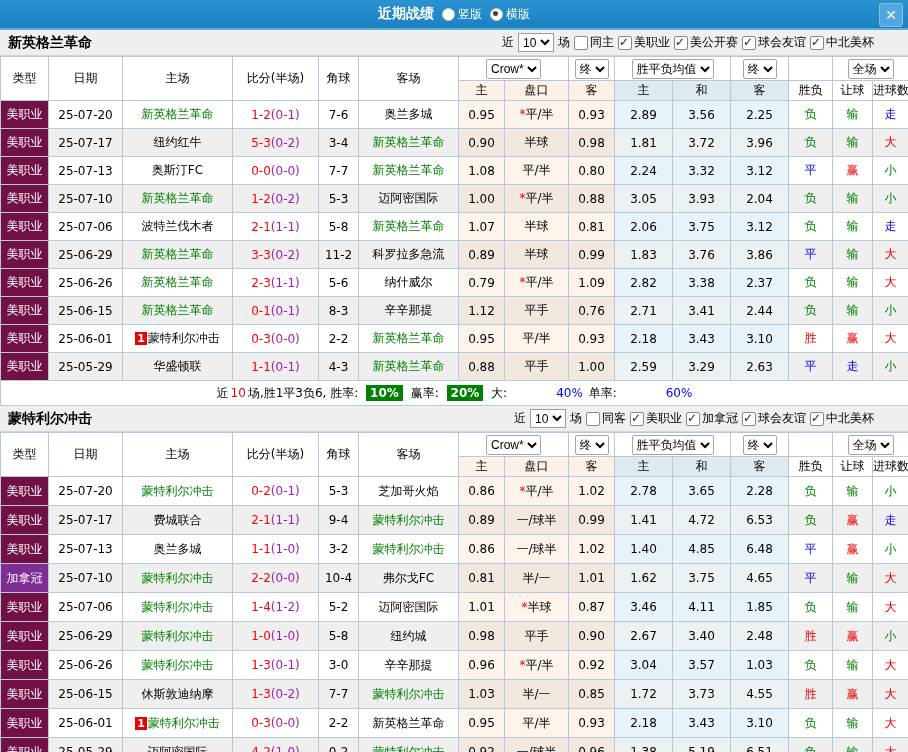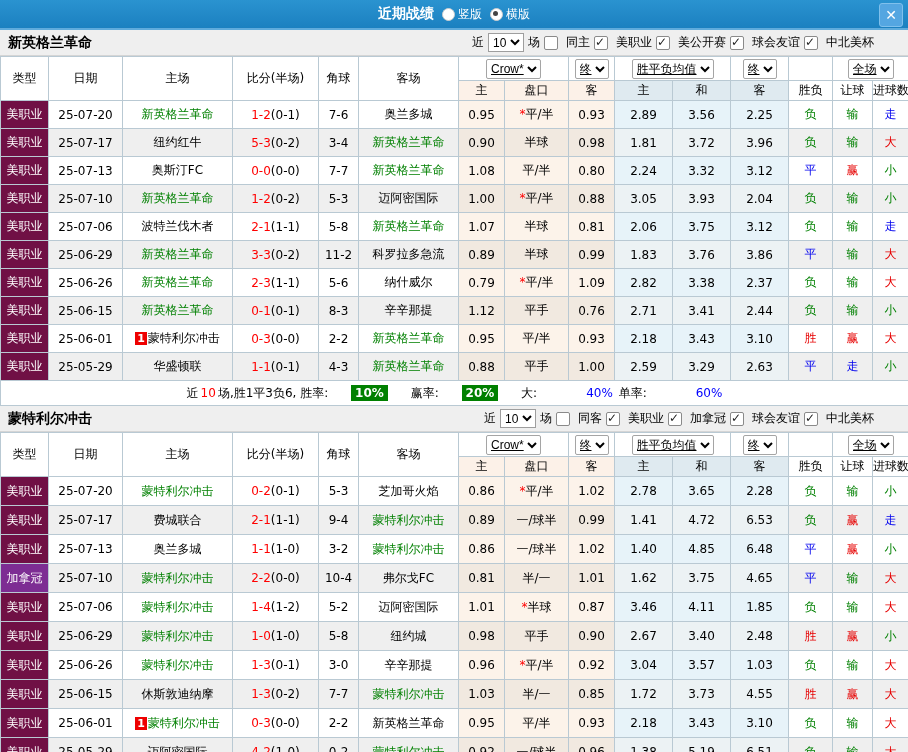--- a/index.html
+++ b/index.html
@@ -17,63 +17,63 @@
          border-radius:50%;background:#444;}
   .close-btn{position:absolute;right:5px;top:3px;width:22px;height:22px;background:#54a6e1;
          border:1px solid #7fc0ec;border-radius:3px;color:#fff;font-weight:bold;font-size:14px;
          line-height:22px;text-align:center;cursor:pointer;}
   
   .section-header{height:25px;background:#efefef;border-bottom:1px solid #d5d5d5;
          display:flex;align-items:center;}
   .section-header .team-name{font-weight:bold;font-size:14px;margin-left:8px;}
   .filters{margin-left:auto;margin-right:34px;display:flex;align-items:center;gap:4px;}
   .filters select{font-size:12px;height:19px;border:1px solid #9e9e9e;background:#fff;}
-  .cb-item{display:flex;align-items:center;gap:8px;cursor:pointer;}
+  .cb-item{display:flex;align-items:center;gap:2px;cursor:pointer;}
   .cb{width:12px;height:12px;border:1px solid #8a8a8a;background:#fff;display:inline-block;
       position:relative;border-radius:2px;}
   .cb.checked::after{content:"✓";position:absolute;left:0px;top:-2px;font-size:12px;
       font-weight:bold;color:#222;line-height:14px;}
   
   table{border-collapse:collapse;table-layout:fixed;width:908px;}
   th,td{border:1px solid #b9c9d3;text-align:center;padding:0;overflow:hidden;
         white-space:nowrap;font-size:12px;}
   thead th{font-weight:normal;}
   .h-main{background:#edf1f4;}
   .sel-row th{height:23px;background:#fff;}
-  .sel-row select{font-size:12px;height:20px;border:1px solid #a5a5a5;background:#fff;border-radius:2px;text-decoration:underline;}
+  .sel-row select{font-size:12px;height:20px;border:1px solid #a5a5a5;background:#fff;border-radius:2px;}
   .sub-row th{height:19px;}
   .h-crow{background:#fcf1e8;}
   .h-mean{background:#dfeaf0;}
   .h-res{background:#fff;}
   .h-gray{background:#eceef0;}
   tbody td{height:27px;}
   .sec2 tbody td{height:28px;}
   tbody tr:nth-child(even){background:#efefef;}
   tbody td.c-crow{background:#fcf3ea;}
   tbody tr:nth-child(even) td.c-crow{background:#f1e9e0;}
   tbody td.c-mean{background:#e7f3f9;}
   tbody tr:nth-child(even) td.c-mean{background:#ecf2f4;}
   .t-mls{background:#701045;color:#fff;}
   .t-can{background:#7d2d93;color:#fff;}
   tbody tr:nth-child(even) td.t-mls{background:#701045;}
   tbody tr:nth-child(even) td.t-can{background:#7d2d93;}
   .team-green{color:#008000;}
   .score-main{color:#ff0000;}
-  .score-half{color:#000000;}
+  .score-half{color:#a21caf;}
   .star{color:#ff0000;}
   .rc-badge{display:inline-block;background:#ee0000;color:#fff;font-weight:bold;
             padding:0 2px;margin-right:1px;font-size:11px;line-height:13px;}
   .r-red{color:#e60000;}
   .r-blue{color:#0000ee;}
   .r-green{color:#008000;}
   
   tfoot td{height:24px;background:#fff;}
   .s-red{color:#ff0000;}
   .s-blue{color:#0000ff;margin-left:48px;}
-  .s-badge{background:#008000;color:#fff;font-weight:bold;padding:1px 4px;margin:0 18px;}
+  .s-badge{background:#008000;color:#fff;font-weight:bold;padding:1px 4px;margin:0 3px;}
   tfoot td span{margin:0 1px;}
 </style>
 </head>
 <body>
 
 <div class="topbar">
   <div class="topbar-center">
     <span class="title">近期战绩</span>
     <span class="radio-item">
       <span class="radio"></span>

